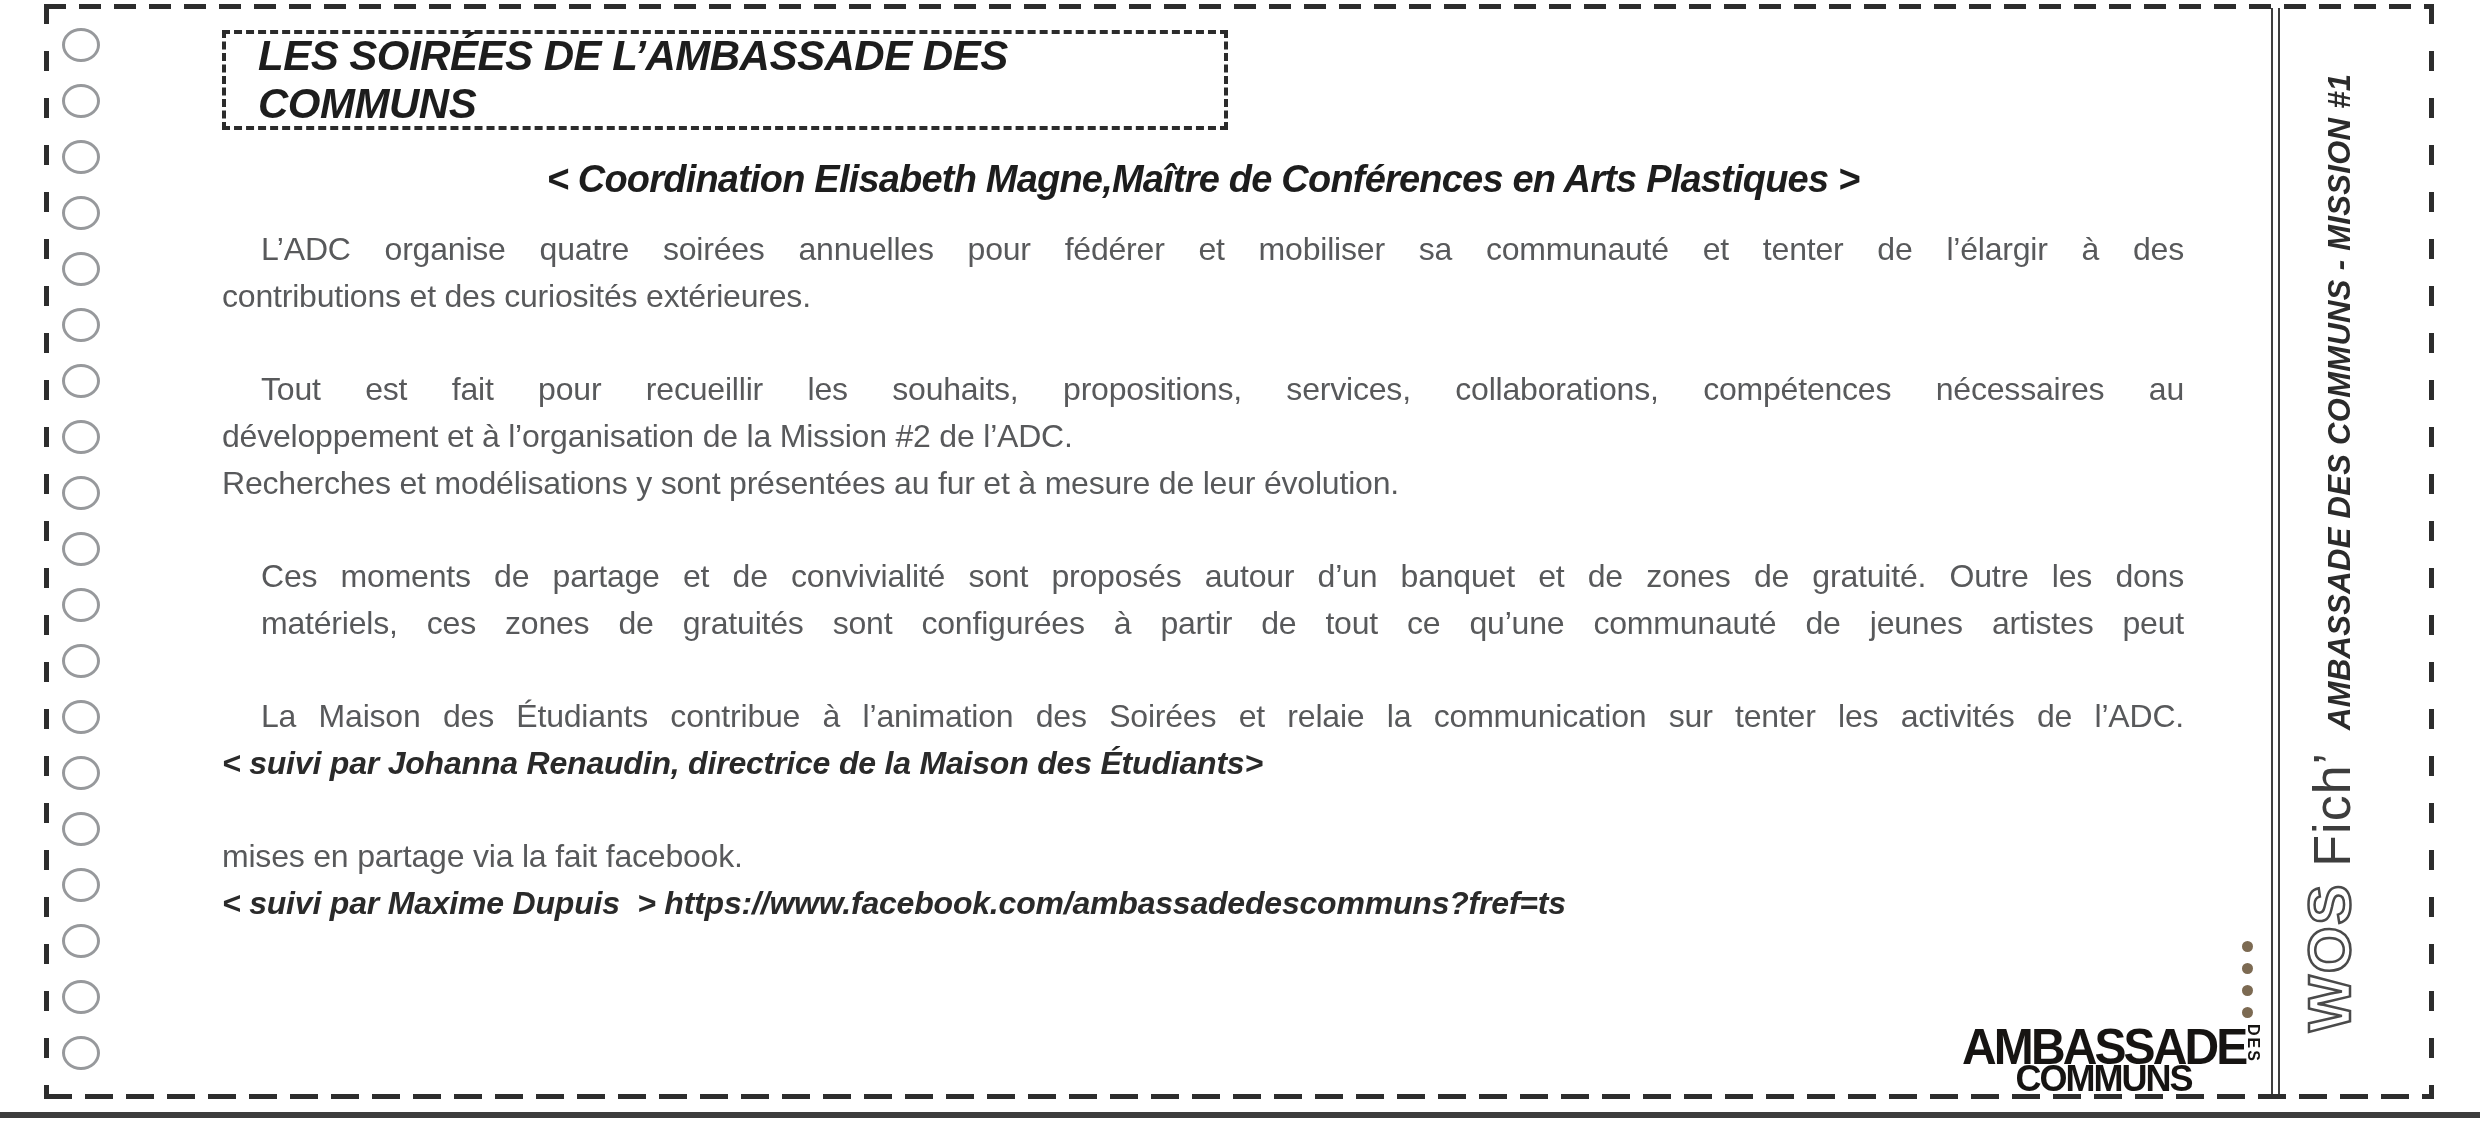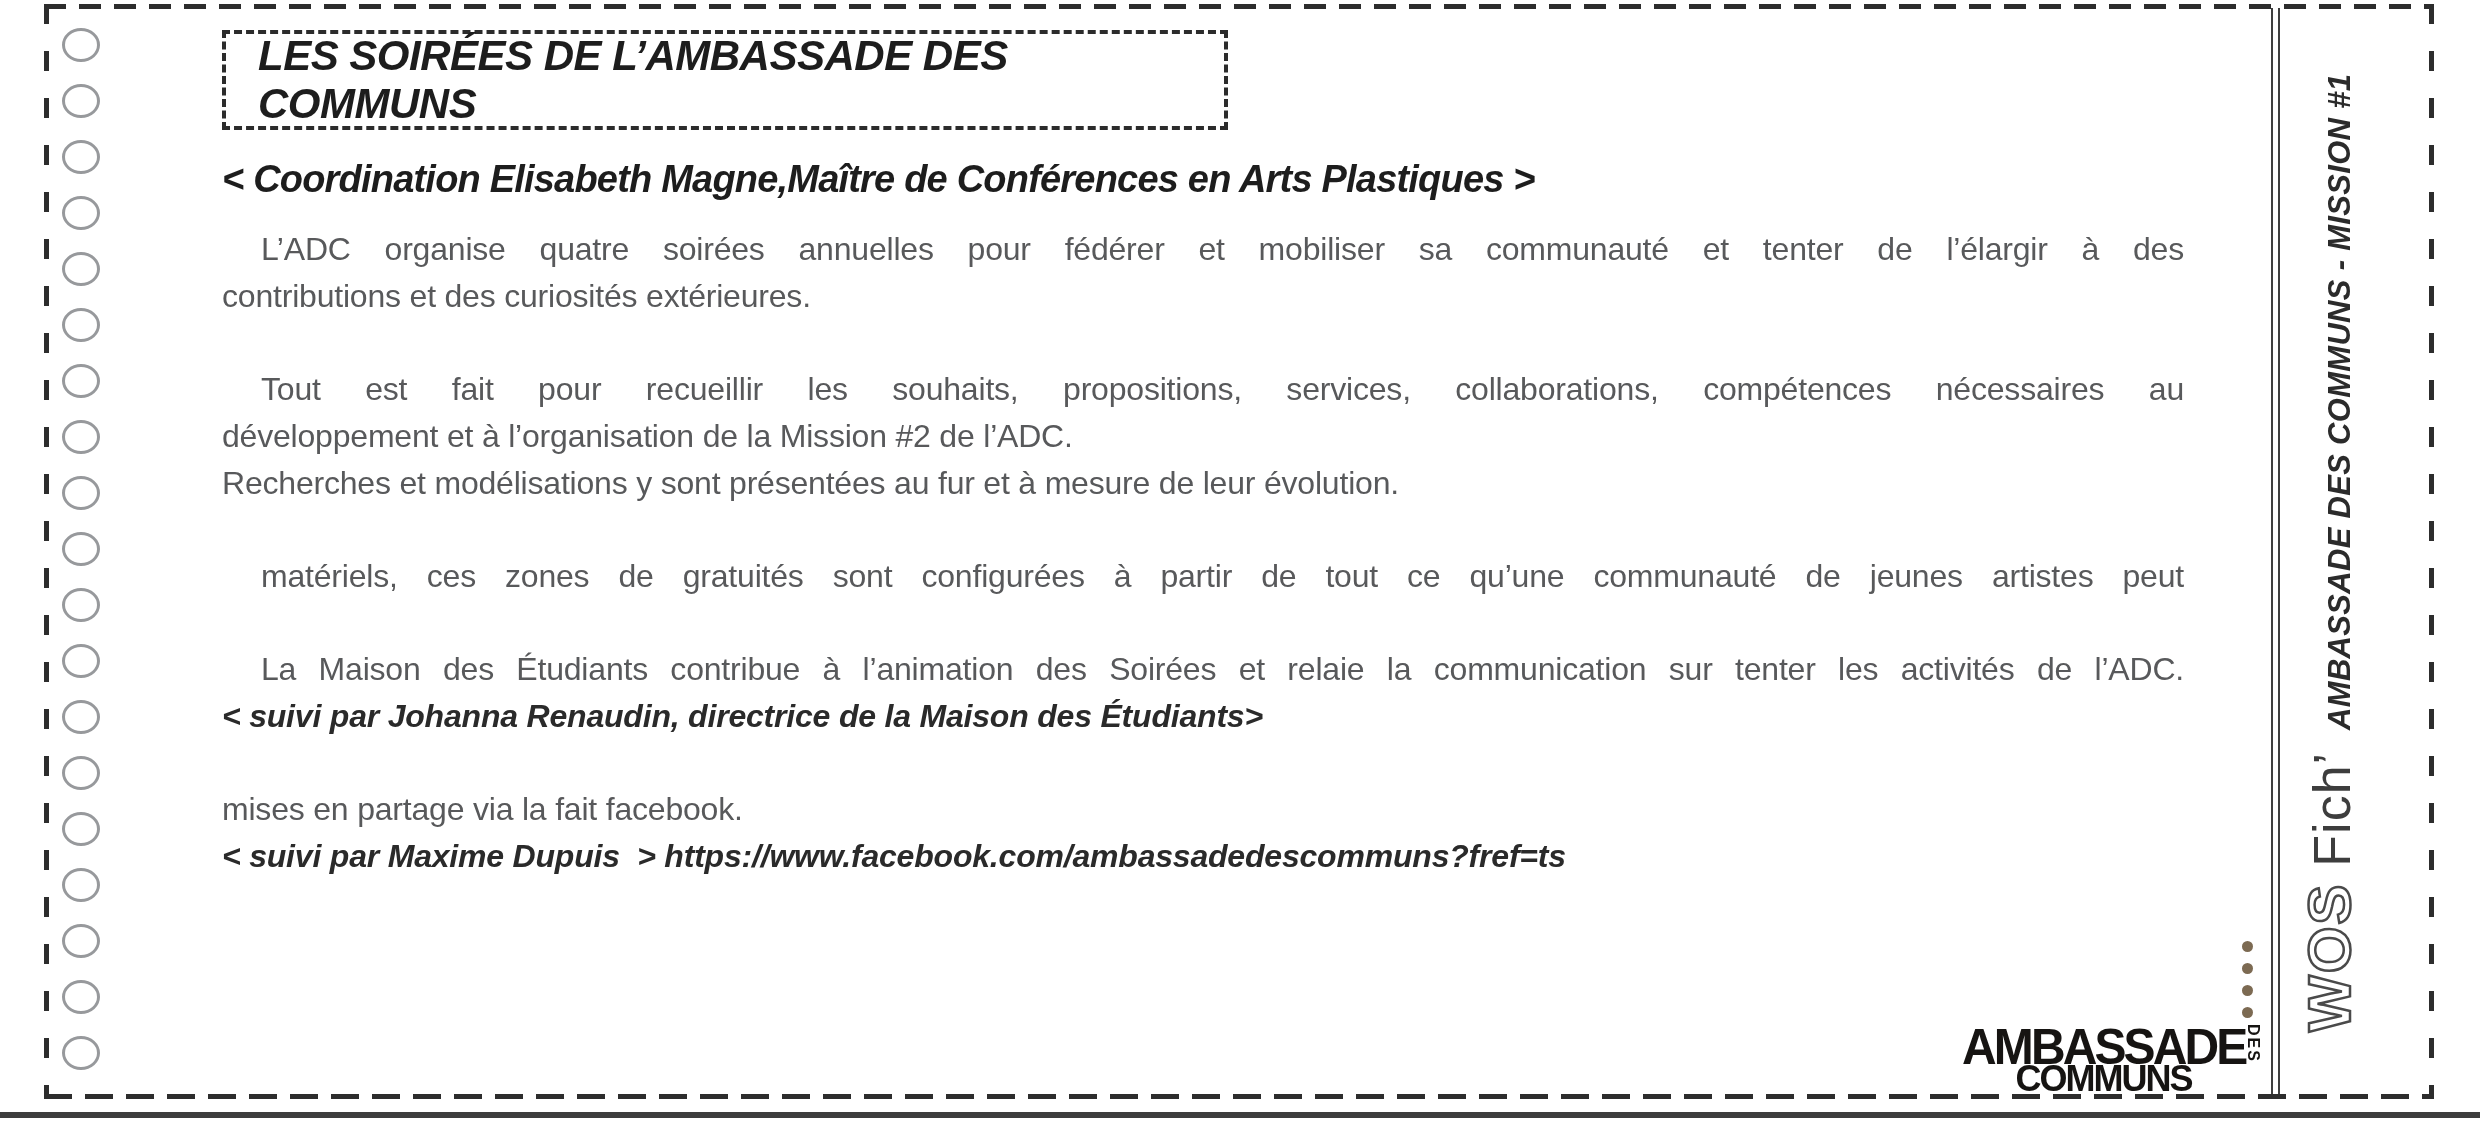--- a/index.html
+++ b/index.html
@@ -26,21 +26,21 @@
   .hole { width:38px; height:34px; border:3px solid #97999c; border-radius:50%; background:#fff; }
 
   
   .content { position:absolute; left:222px; top:30px; width:1962px; }
 
   .title-box { width:1006px; height:100px; border:4px dashed #2c2c2c;
                display:flex; align-items:center; padding-left:32px; }
   .title { font-size:42px; font-weight:bold; font-style:italic; color:#1d1d1d; letter-spacing:-0.5px; }
 
   .coord { margin-top:26px; font-size:38px; line-height:46px; font-weight:bold; font-style:italic;
-           color:#1d1d1d; letter-spacing:-0.8px; }
+           color:#1d1d1d; letter-spacing:-0.8px;text-align:center; }
 
   .para { margin-top:46px; }
   .para.first { margin-top:24px; }
   .line { font-size:32px; line-height:47px; color:#58595b; letter-spacing:-0.2px; }
   .j    { text-align:justify; text-align-last:justify;margin-left:39px; }
   .pre  { white-space:pre-wrap; }
   .note { font-weight:bold; font-style:italic; color:#2a2a2a; }
 
   
   .rule { position:absolute; top:8px; width:2px; height:1086px; background:#3f3f3f; }
@@ -113,20 +113,21 @@
       <div class="line">contributions et des curiosités extérieures.</div>
     </div>
 
     <div class="para">
       <div class="line j">Tout est fait pour recueillir les souhaits, propositions, services, collaborations, compétences nécessaires au</div>
       <div class="line">développement et à l’organisation de la Mission #2 de l’ADC.</div>
       <div class="line">Recherches et modélisations y sont présentées au fur et à mesure de leur évolution.</div>
     </div>
 
     <div class="para">
+      <div class="line j">Ces moments de partage et de convivialité sont proposés autour d’un banquet et de zones de gratuité. Outre les dons</div>
       <div class="line j">matériels, ces zones de gratuités sont configurées à partir de tout ce qu’une communauté de jeunes artistes peut</div>
     </div>
 
     <div class="para">
       <div class="line j">La Maison des Étudiants contribue à l’animation des Soirées et relaie la communication sur tenter les activités de l’ADC.</div>
       <div class="line note">&lt; suivi par Johanna Renaudin, directrice de la Maison des Étudiants&gt;</div>
     </div>
 
     <div class="para">
       <div class="line">mises en partage via la fait facebook.</div>

